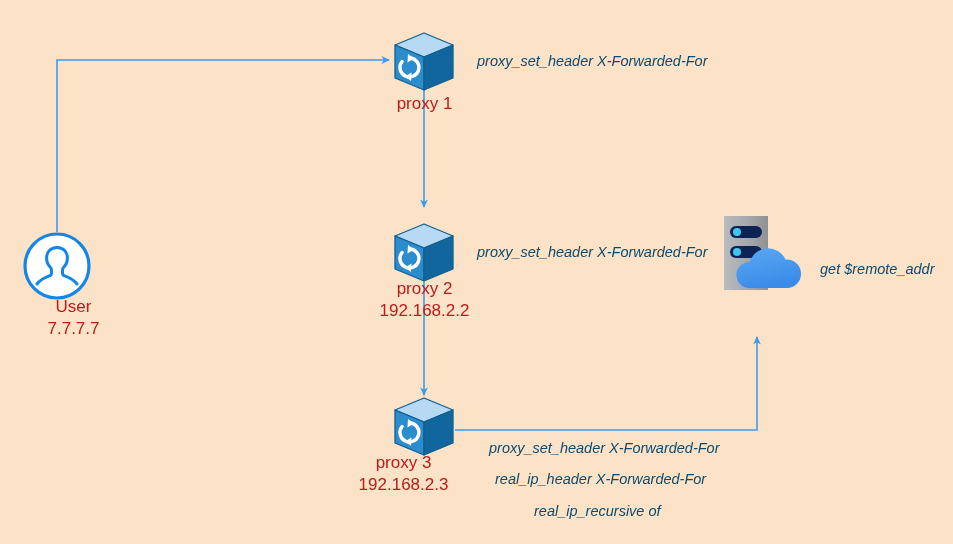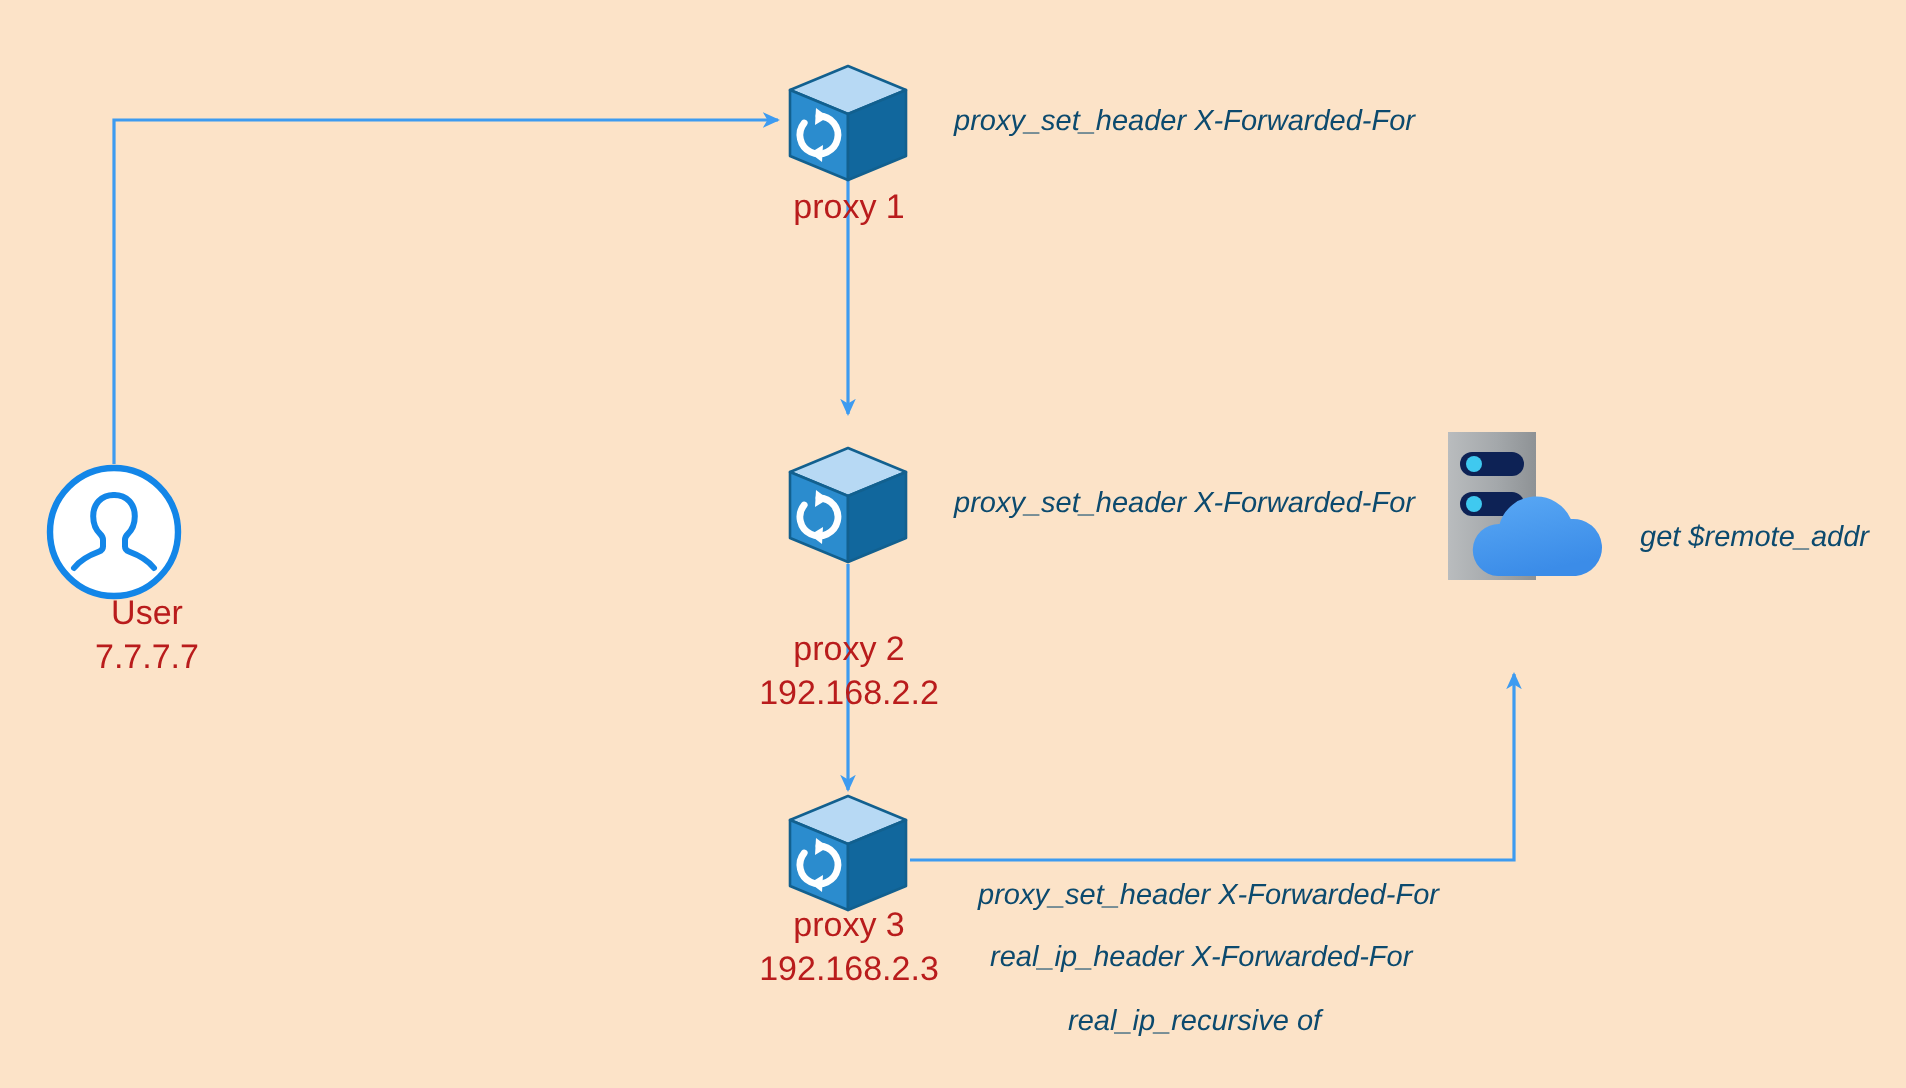--- a/index.html
+++ b/index.html
@@ -124,39 +124,39 @@
       <polygon points="32,2 61,14 32,26 3,14" fill="#b7d9f4" stroke="#12608f" stroke-width="1.3" stroke-linejoin="round"></polygon>
       <polygon points="3,14 32,26 32,59 3,47" fill="#2b8cce" stroke="#12608f" stroke-width="1.3" stroke-linejoin="round"></polygon>
       <polygon points="61,14 32,26 32,59 61,47" fill="#11679d" stroke="#12608f" stroke-width="1.3" stroke-linejoin="round"></polygon>
       <g transform="translate(17.5,36.5)">
         <path d="M0,-9.5 a9.5,9.5 0 1 1 -7.4,3.5" fill="none" stroke="#ffffff" stroke-width="3.4" stroke-linecap="round"></path>
         <polygon points="-1.5,-13.5 4.5,-9.0 -2.0,-5.0" fill="#ffffff"></polygon>
         <polygon points="1.5,13.5 -4.5,9.0 2.0,5.0" fill="#ffffff"></polygon>
       </g>
     </svg>
   </div>
-  <div class="node-label" style="left:367px; top:278px; width:115px;margin-top:36px;">
+  <div class="node-label" style="left:367px; top:278px; width:115px;">
     <span>proxy 2</span>
     <span class="l2">192.168.2.2</span>
   </div>
   <div class="annot" style="left:477px; top:244px;">proxy_set_header X-Forwarded-For</div>
 
   <div class="node" style="left:392px; top:396px;">
     <svg class="cube" width="64" height="62" viewBox="0 0 64 62">
       <polygon points="32,2 61,14 32,26 3,14" fill="#b7d9f4" stroke="#12608f" stroke-width="1.3" stroke-linejoin="round"></polygon>
       <polygon points="3,14 32,26 32,59 3,47" fill="#2b8cce" stroke="#12608f" stroke-width="1.3" stroke-linejoin="round"></polygon>
       <polygon points="61,14 32,26 32,59 61,47" fill="#11679d" stroke="#12608f" stroke-width="1.3" stroke-linejoin="round"></polygon>
       <g transform="translate(17.5,36.5)">
         <path d="M0,-9.5 a9.5,9.5 0 1 1 -7.4,3.5" fill="none" stroke="#ffffff" stroke-width="3.4" stroke-linecap="round"></path>
         <polygon points="-1.5,-13.5 4.5,-9.0 -2.0,-5.0" fill="#ffffff"></polygon>
         <polygon points="1.5,13.5 -4.5,9.0 2.0,5.0" fill="#ffffff"></polygon>
       </g>
     </svg>
   </div>
-  <div class="node-label" style="left:367px; top:452px; width:115px;">
+  <div class="node-label" style="left:346px; top:452px; width:115px;">
     <span>proxy 3</span>
     <span class="l2">192.168.2.3</span>
   </div>
   <div class="annot" style="left:489px; top:440px;">proxy_set_header X-Forwarded-For</div>
   <div class="annot" style="left:495px; top:471px;">real_ip_header X-Forwarded-For</div>
   <div class="annot" style="left:534px; top:503px;">real_ip_recursive of</div>
 
   <div class="node" style="left:720px; top:212px;">
     <svg class="service-icon" width="90" height="85" viewBox="0 0 90 85">
       <defs>

